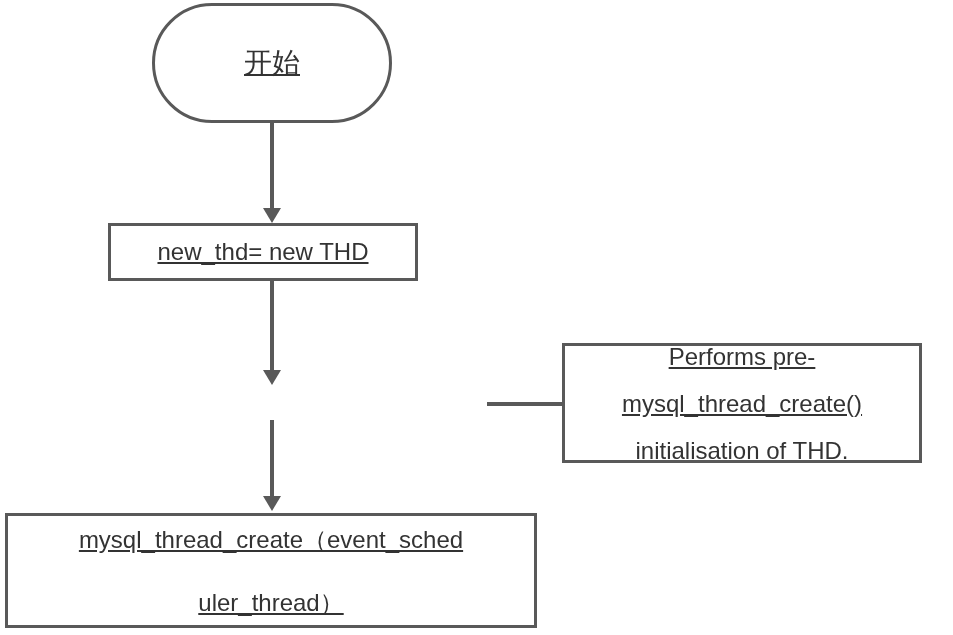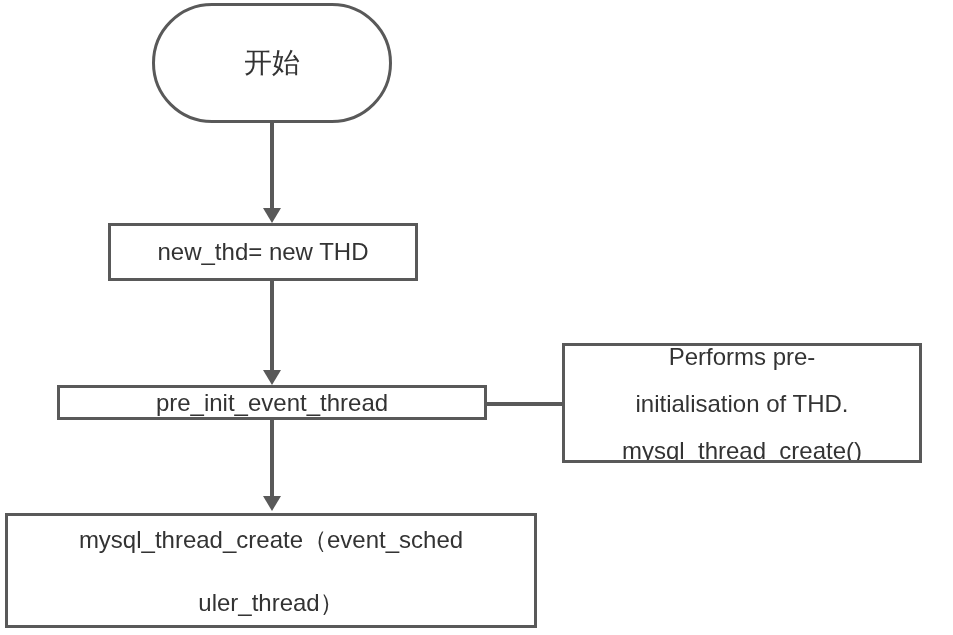--- a/index.html
+++ b/index.html
@@ -8,20 +8,21 @@
   body { font-family: "Liberation Sans", "DejaVu Sans", sans-serif; }
   .canvas {
     position: relative; width: 953px; height: 635px;
     background: var(--background, #ffffff); overflow: hidden;
   }
   .node {
     position: absolute; border: 3px solid var(--stroke, #595959);
     background: #fff; color: var(--text, #333333);
     display: flex; flex-direction: column; align-items: center; justify-content: center;
     text-align: center;
+    text-decoration: underline;
   }
   .stadium { border-radius: 60px; }
   .line { position: absolute; background: var(--stroke, #595959); }
   .head { position: absolute; width: 0; height: 0; }
   .head.down {
     border-left: 9px solid transparent; border-right: 9px solid transparent;
     border-top: 15px solid var(--stroke, #595959);
   }
   .head.right {
     border-top: 9px solid transparent; border-bottom: 9px solid transparent;
@@ -54,31 +55,28 @@
   <div class="line" id="edge1-line"></div>
   <div class="head down" id="edge1-head"></div>
 
   <div class="node" id="node-newthd">
     <span class="tline">new_thd= new THD</span>
   </div>
 
   <div class="line" id="edge2-line"></div>
   <div class="head down" id="edge2-head"></div>
 
-  <div class="node" id="node-preinit">
-    <span class="tline">pre_init_event_thread</span>
-  </div>
 
   <div class="line" id="edge3-line"></div>
   <div class="head right" id="edge3-head"></div>
 
   <div class="node" id="node-note">
     <span class="tline">Performs pre-</span>
+    <span class="tline">mysql_thread_create()</span>
     <span class="tline">initialisation of THD.</span>
-    <span class="tline">mysql_thread_create()</span>
   </div>
 
   <div class="line" id="edge4-line"></div>
   <div class="head down" id="edge4-head"></div>
 
   <div class="node" id="node-create">
     <span class="tline">mysql_thread_create（event_sched</span>
     <span class="tline">uler_thread）</span>
   </div>
 

